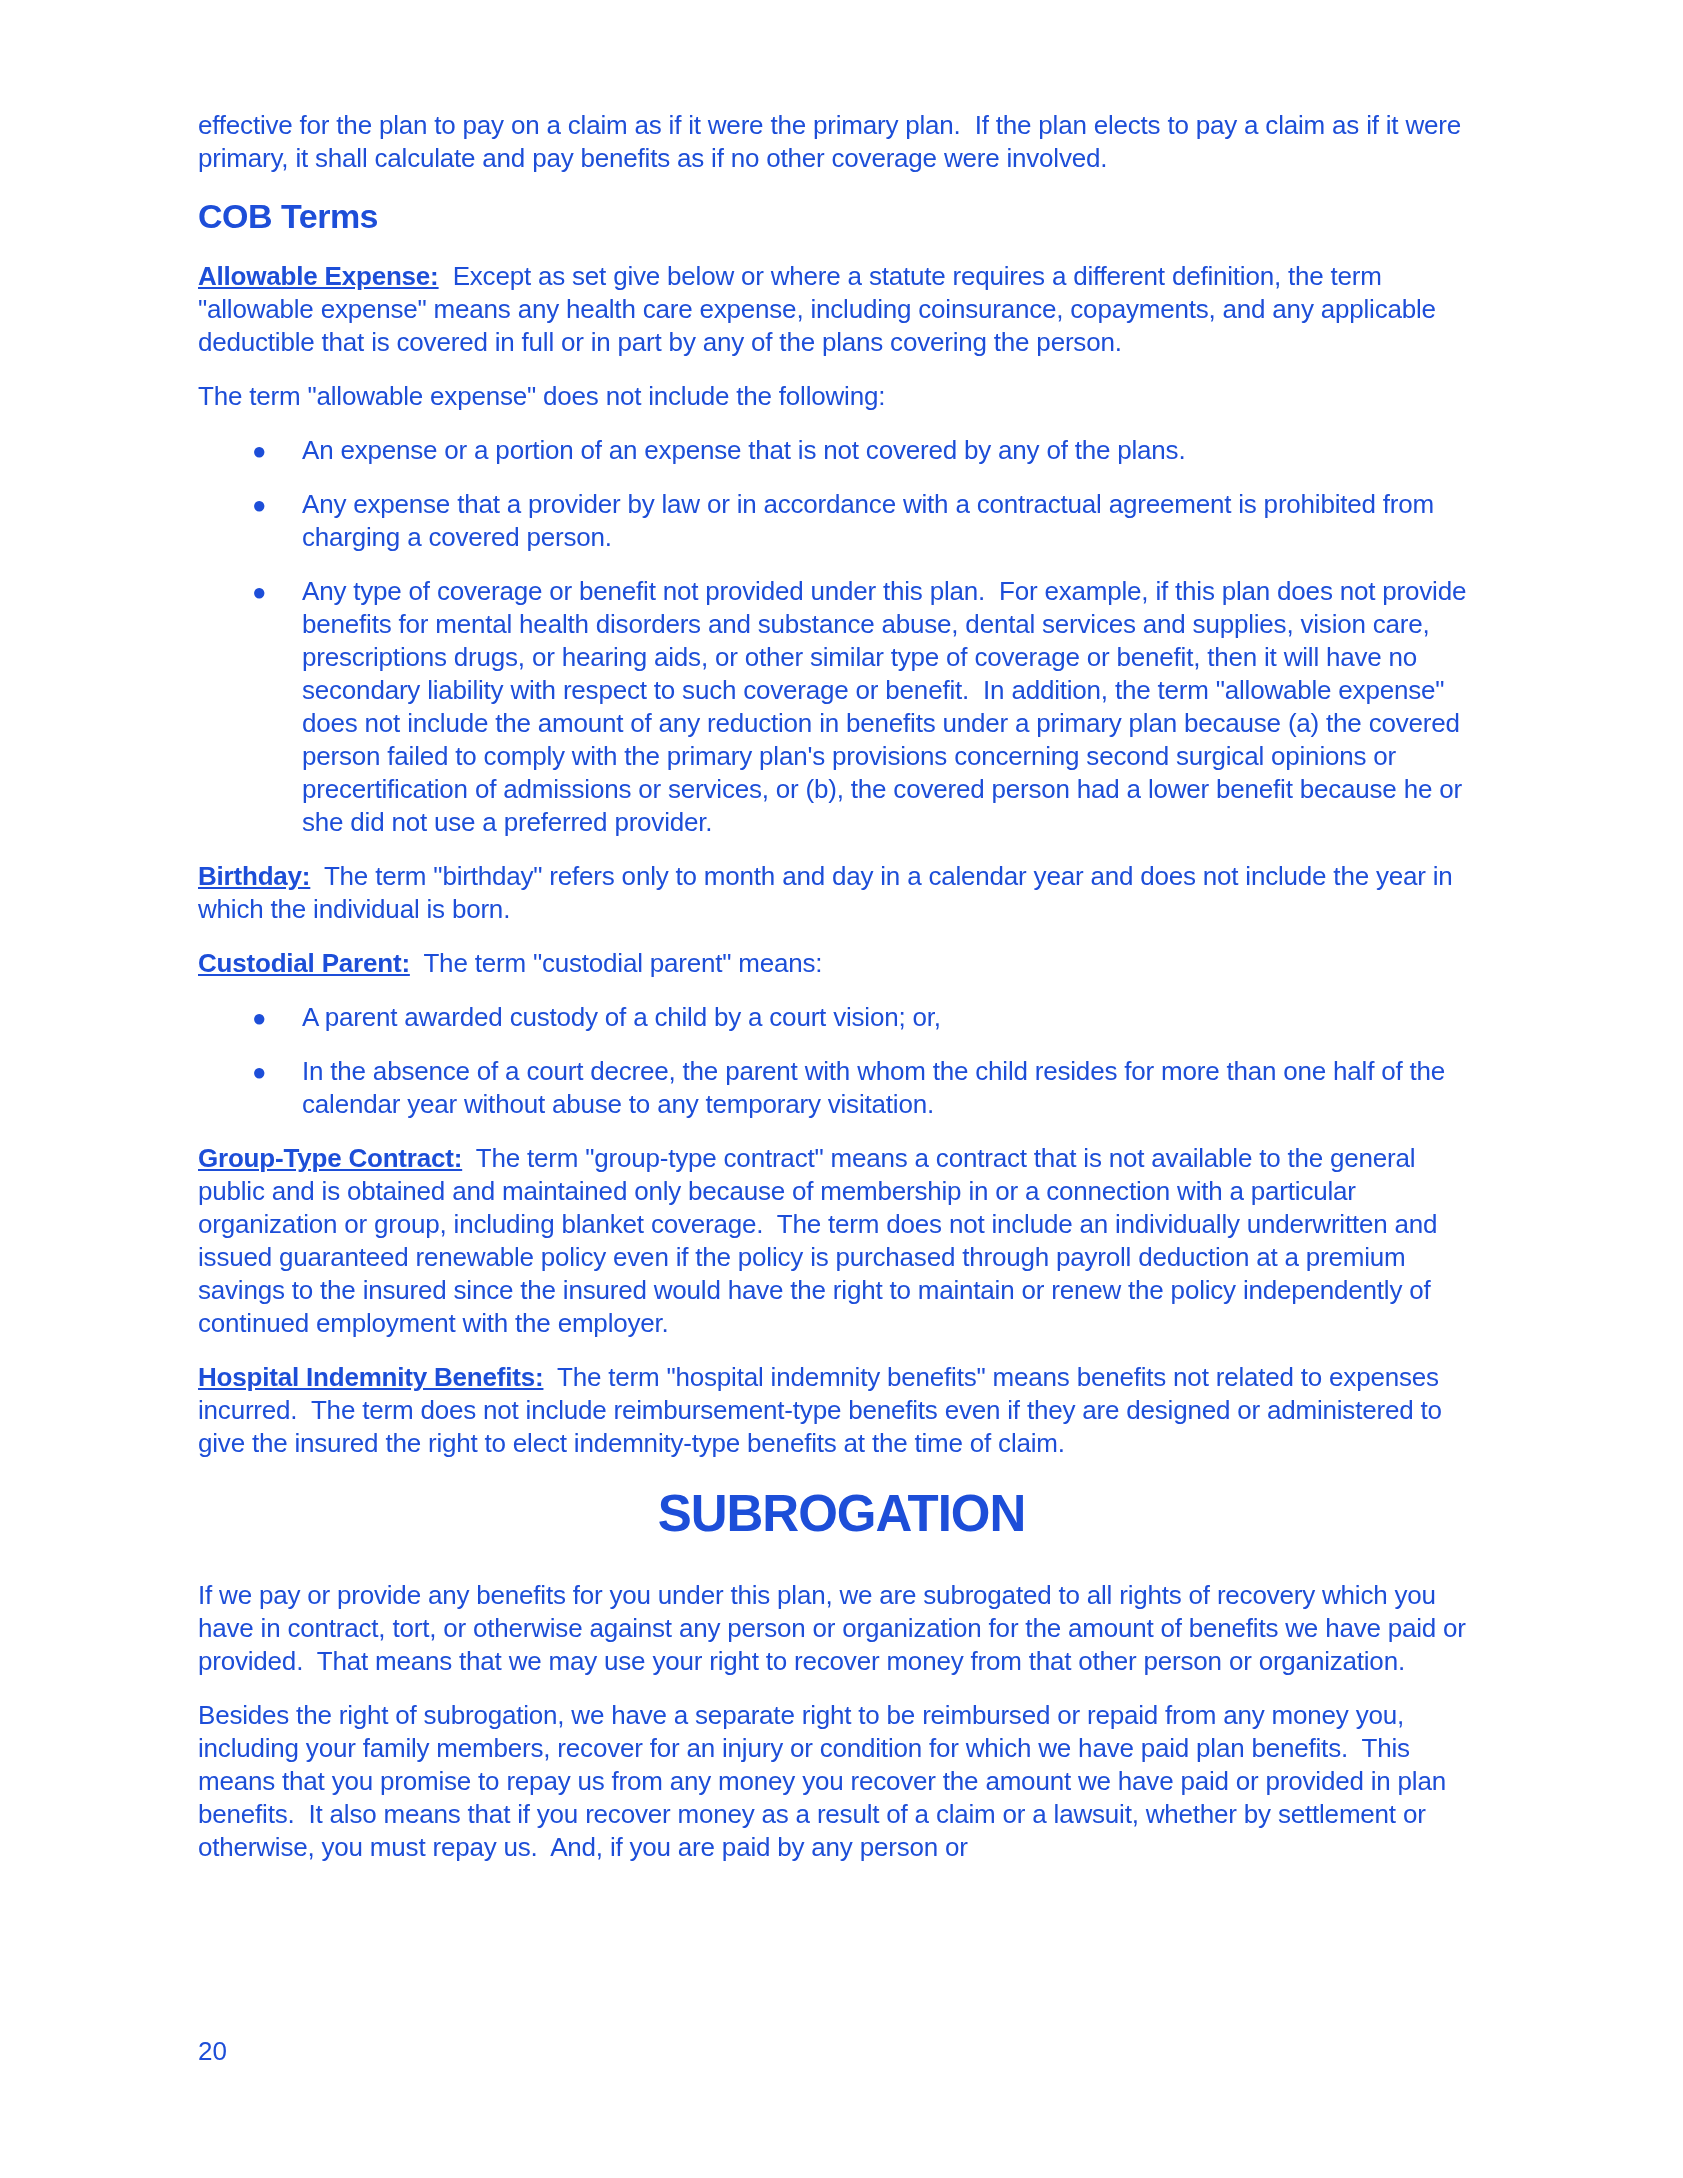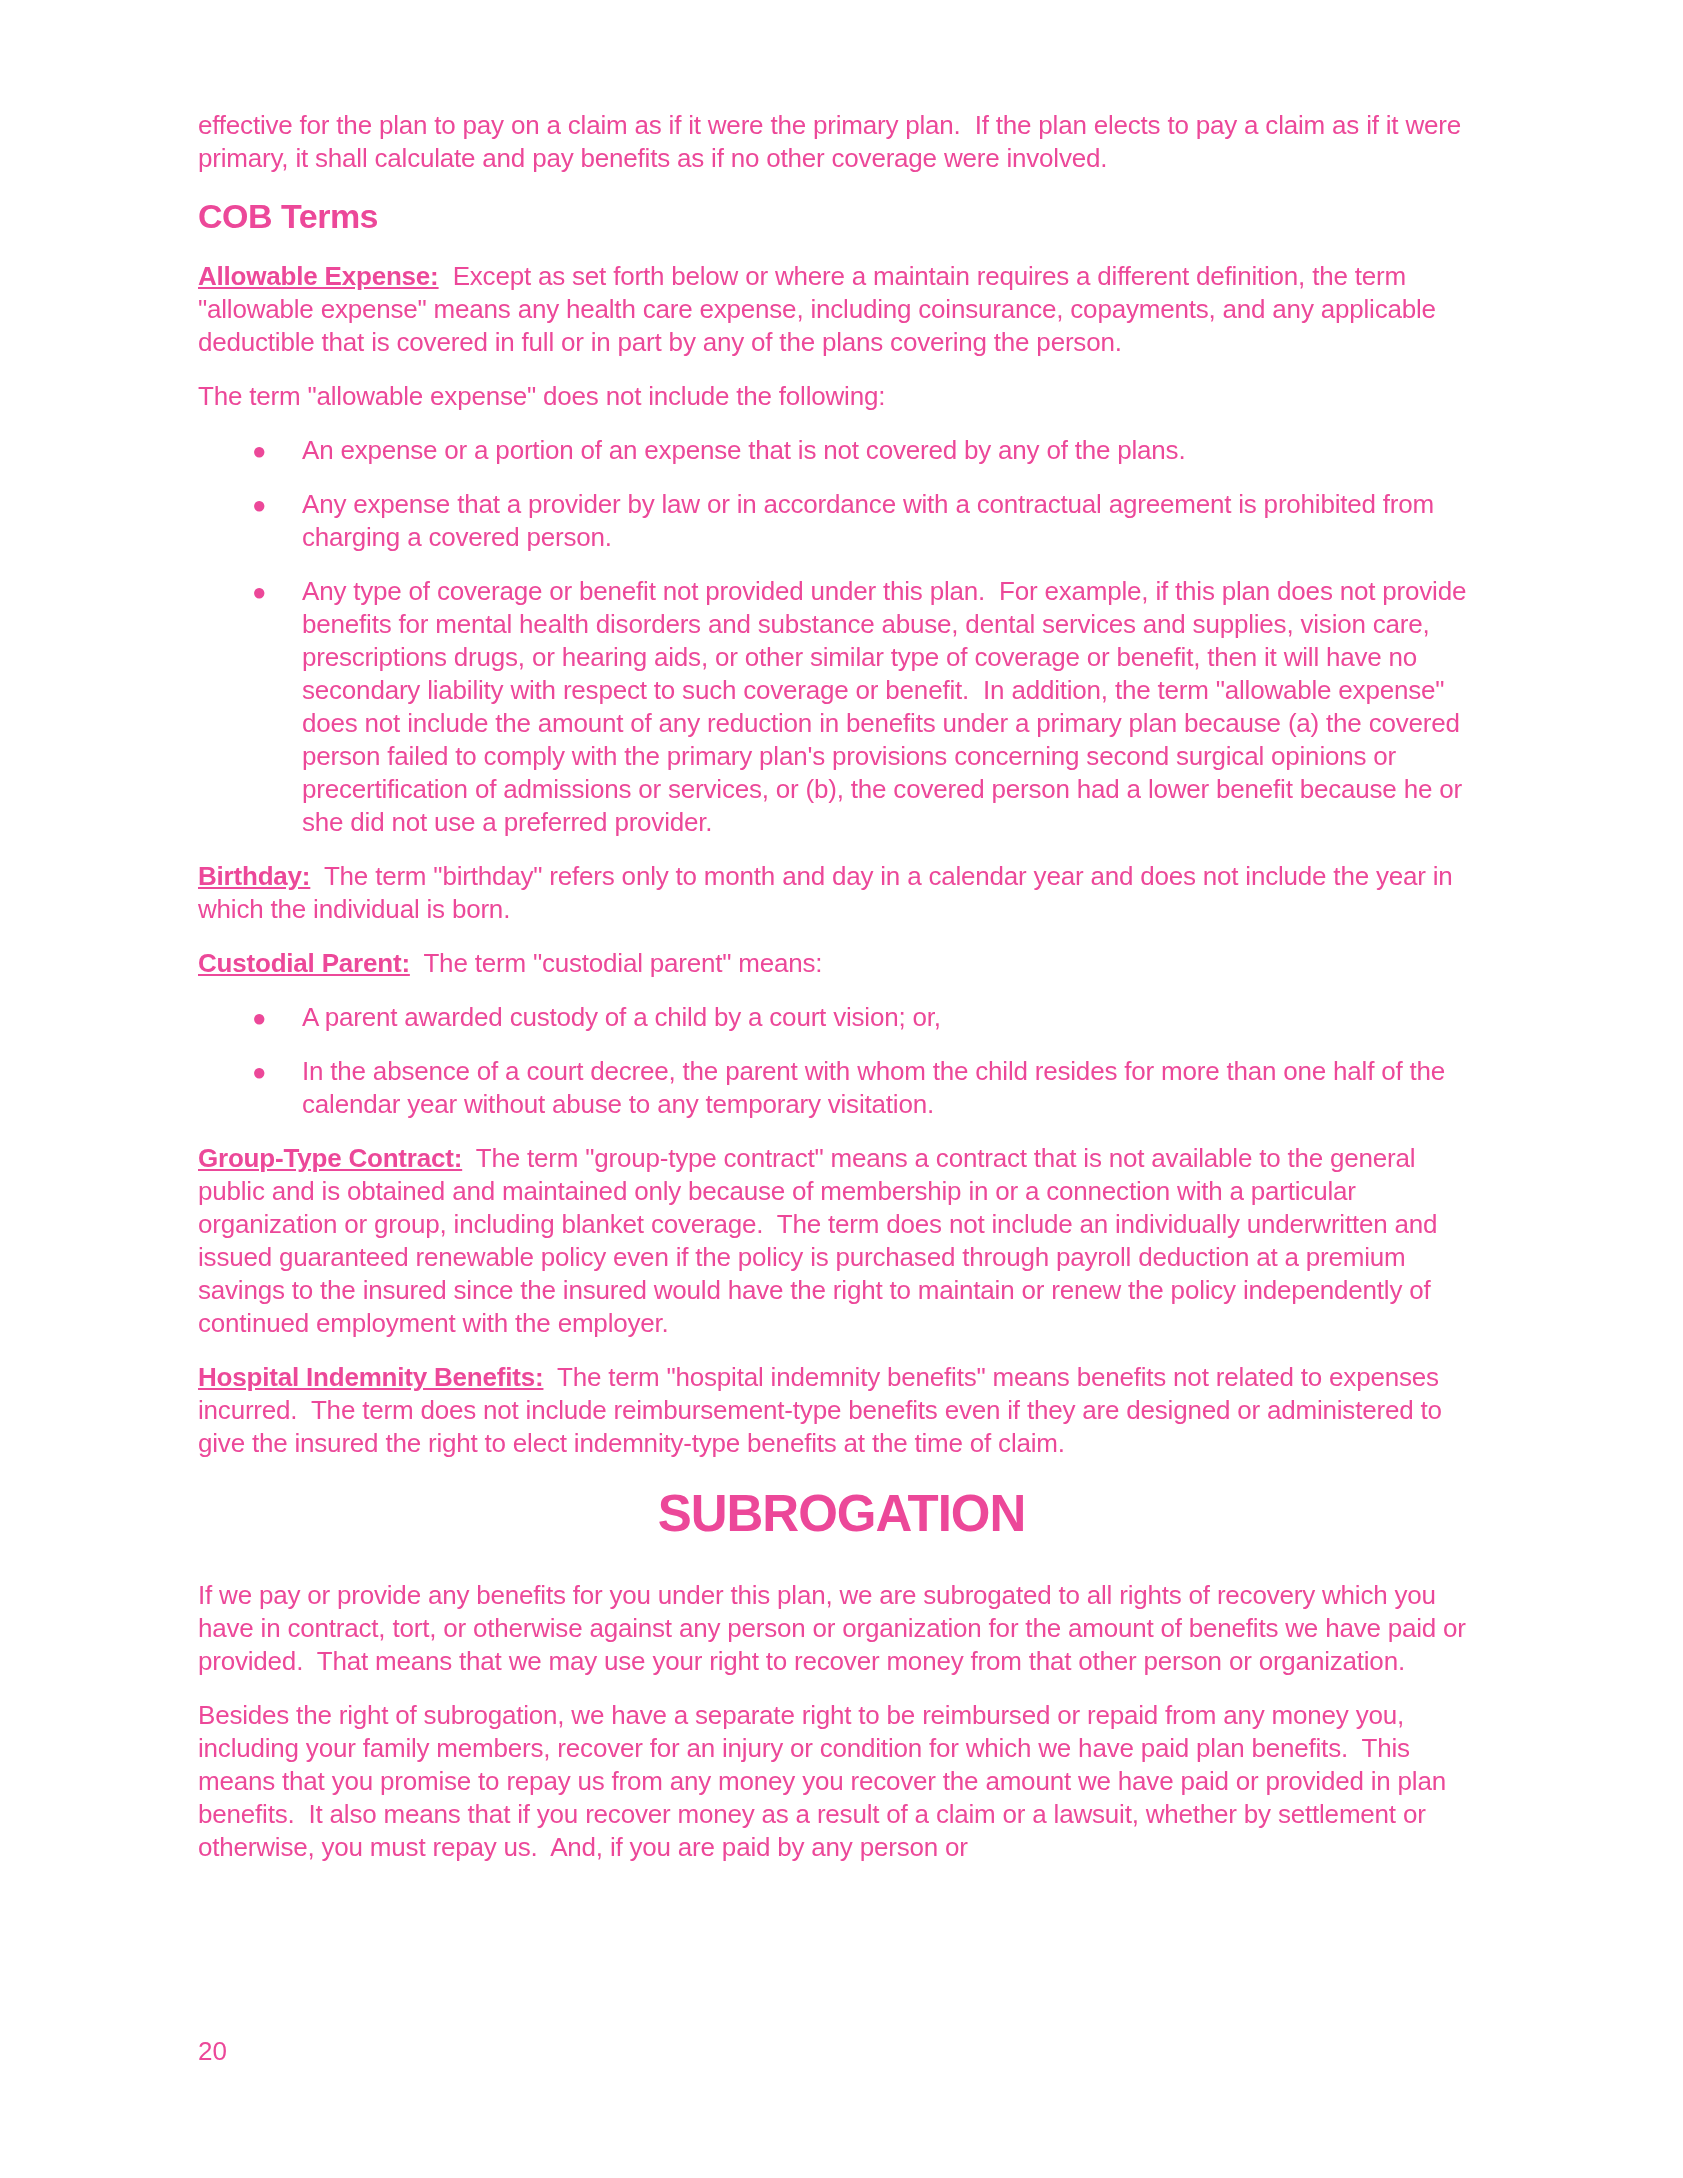--- a/index.html
+++ b/index.html
@@ -1,21 +1,21 @@
 <!DOCTYPE html>
 <html><head>
 <meta charset="utf-8">
 <style>
   html, body { margin: 0; padding: 0; background: #ffffff; }
   .page {
     position: relative;
     width: 1683px;
     height: 2178px;
     background: #ffffff;
-    color: #ec4899;
+    color: #1d4ed8;
     font-family: "Liberation Sans", sans-serif;
     overflow: hidden;
   }
   .content {
     position: absolute;
     left: 198px;
     top: 109px;
     width: 1287px;
   }
   .body-text {
@@ -71,21 +71,21 @@
 </head>
 <body>
 
 <div class="page">
   <div class="content">
 
     <p class="body-text">effective for the plan to pay on a claim as if it were the primary plan.  If the plan elects to pay a claim as if it were primary, it shall calculate and pay benefits as if no other coverage were involved.</p>
 
     <h2 class="doc-h2">COB Terms</h2>
 
-    <p class="body-text"><span class="term">Allowable Expense:</span><span>  Except as set forth below or where a maintain requires a different definition, the term "allowable expense" means any health care expense, including coinsurance, copayments, and any applicable deductible that is covered in full or in part by any of the plans covering the person.</span></p>
+    <p class="body-text"><span class="term">Allowable Expense:</span><span>  Except as set give below or where a statute requires a different definition, the term "allowable expense" means any health care expense, including coinsurance, copayments, and any applicable deductible that is covered in full or in part by any of the plans covering the person.</span></p>
 
     <p class="body-text">The term "allowable expense" does not include the following:</p>
 
     <div class="bullet">
       <span class="marker">●</span>
       <span class="btext">An expense or a portion of an expense that is not covered by any of the plans.</span>
     </div>
     <div class="bullet">
       <span class="marker">●</span>
       <span class="btext">Any expense that a provider by law or in accordance with a contractual agreement is prohibited from charging a covered person.</span>

